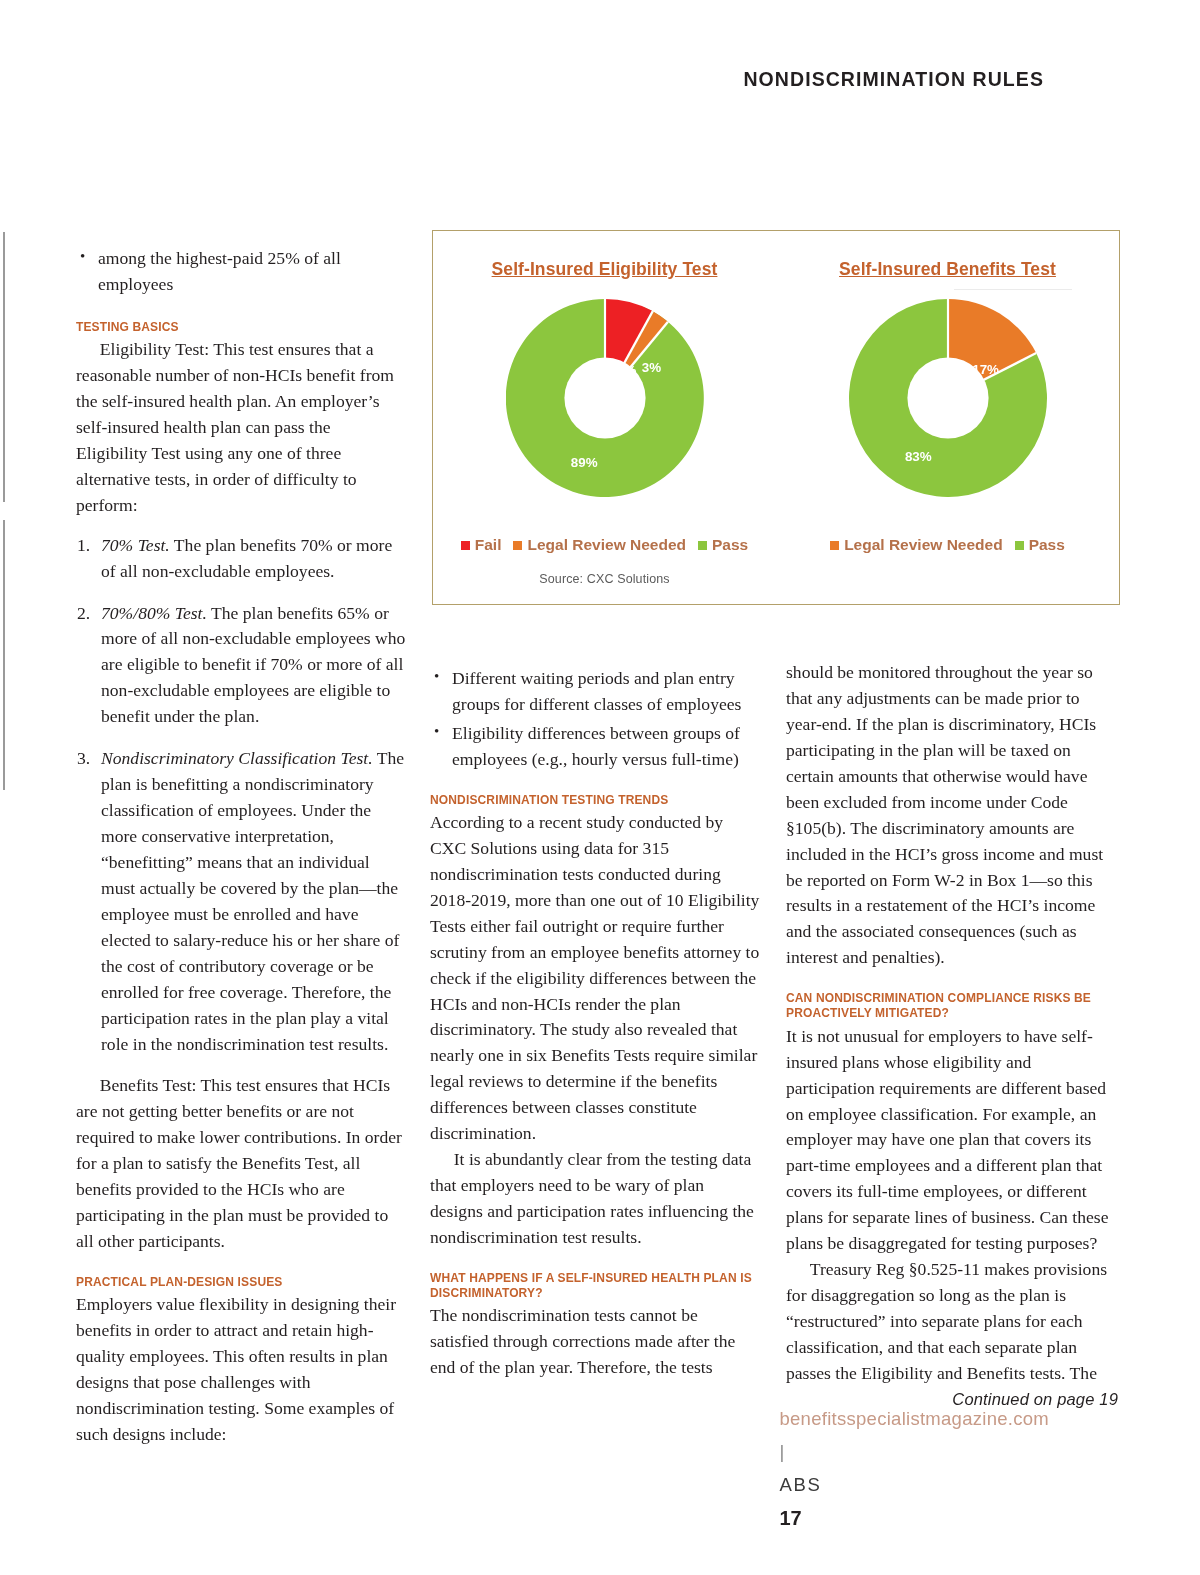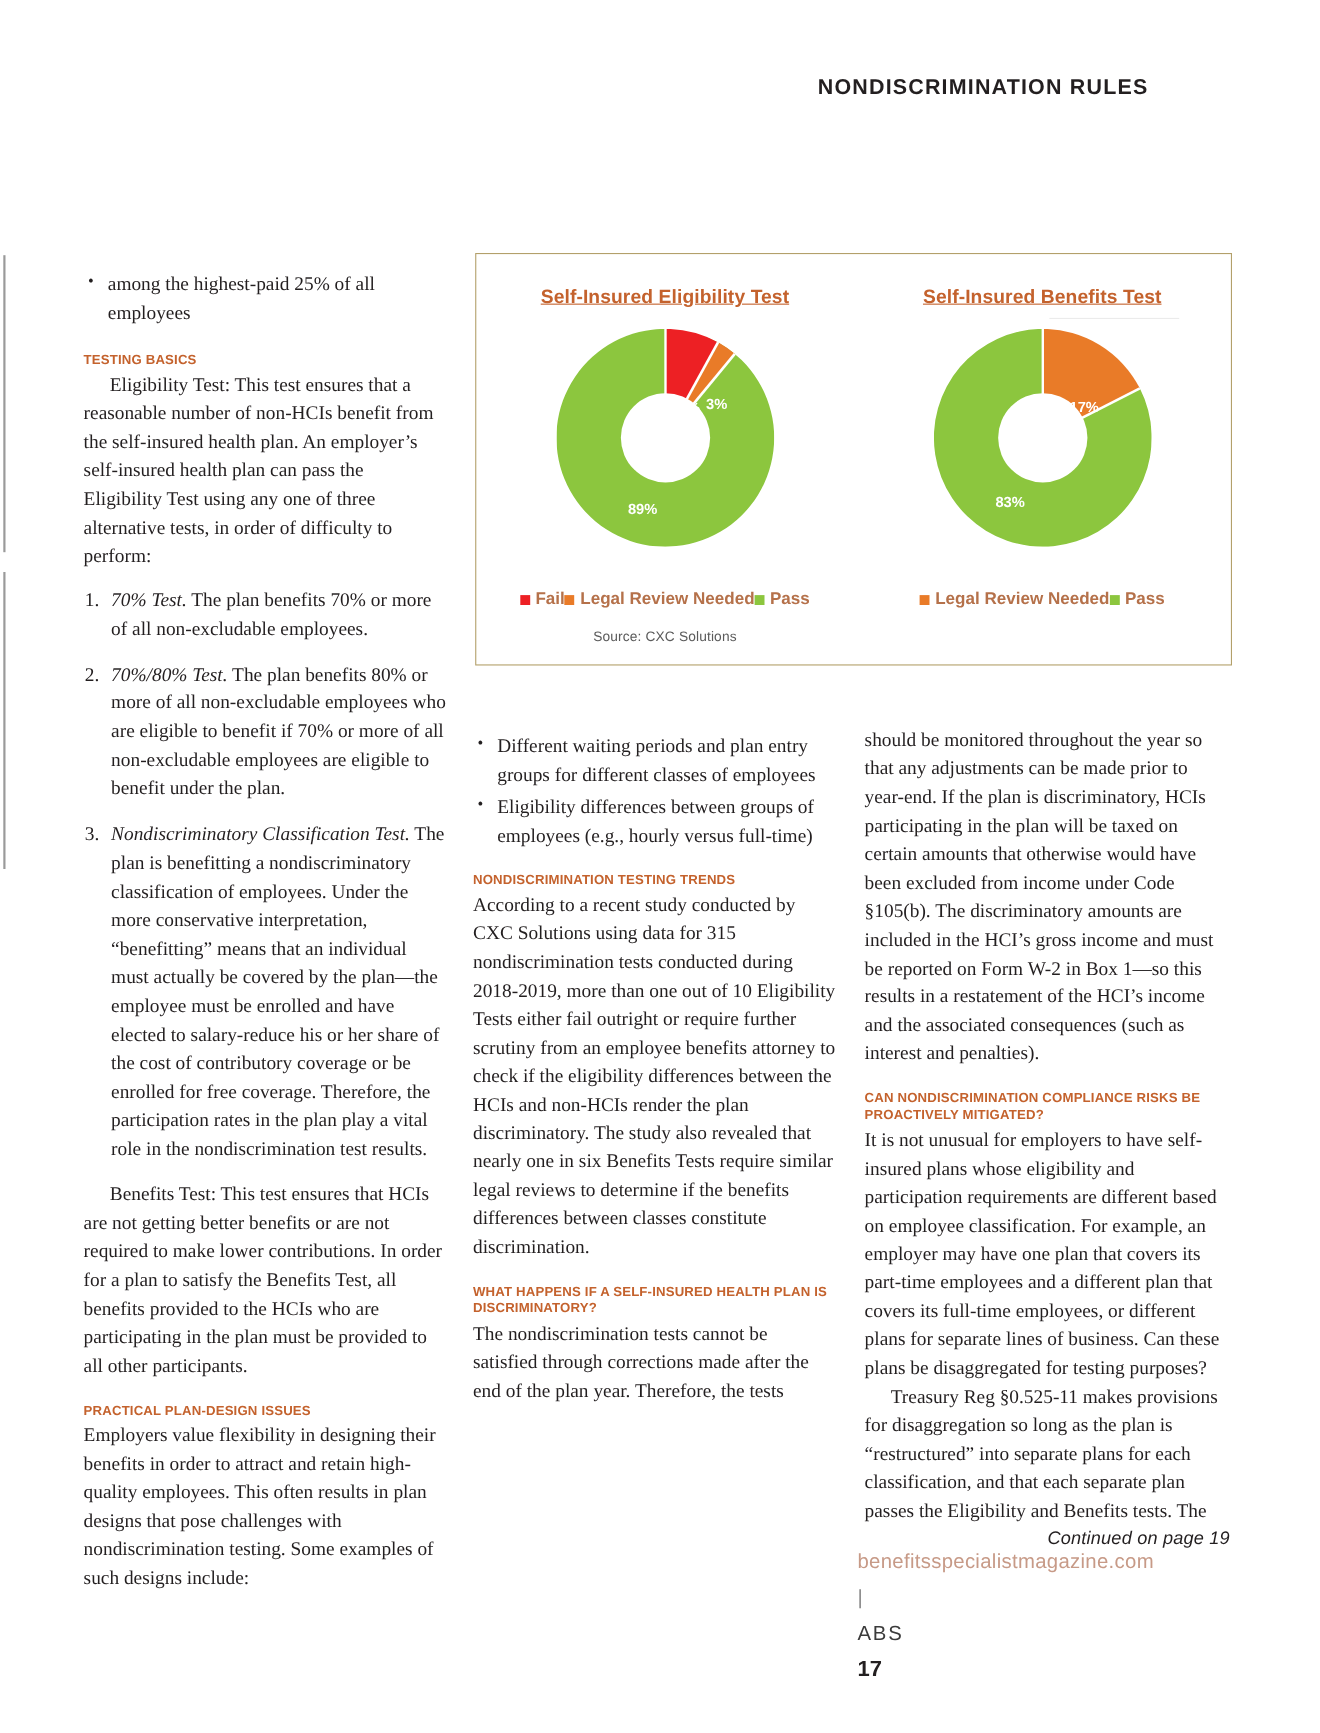--- a/index.html
+++ b/index.html
@@ -181,21 +181,21 @@
   }
 
   .legend {
     position: absolute;
     bottom: 50px;
     left: 0;
     right: 0;
     display: flex;
     justify-content: center;
     align-items: center;
-    gap: 0;
+    gap: 12px;
     font-family: "Liberation Sans", "DejaVu Sans", sans-serif;
     font-size: 15.5px;
     font-weight: 600;
     color: #b5714a;
   }
   .legend-item { display: flex; align-items: center; gap: 5px; white-space: nowrap; }
   .swatch { width: 9px; height: 9px; display: inline-block; }
 
   .source {
     position: absolute;
@@ -255,21 +255,21 @@
     </ul>
 
     <h2 class="section first">TESTING BASICS</h2>
     <p>Eligibility Test: This test ensures that a reasonable number of non-HCIs benefit from the self-insured health plan. An employer’s self-insured health plan can pass the Eligibility Test using any one of three alternative tests, in order of difficulty to perform:</p>
 
     <ol class="numlist">
       <li>
         <em>70% Test.</em><span> The plan benefits 70% or more of all non-excludable employees.</span>
       </li>
       <li>
-        <em>70%/80% Test.</em><span> The plan benefits 80% or more of all non-excludable employees who are eligible to benefit if 70% or more of all non-excludable employees are eligible to benefit under the plan.</span>
+        <em>70%/80% Test.</em><span> The plan benefits 65% or more of all non-excludable employees who are eligible to benefit if 70% or more of all non-excludable employees are eligible to benefit under the plan.</span>
       </li>
       <li>
         <em>Nondiscriminatory Classification Test.</em><span> The plan is benefitting a nondiscriminatory classification of employees. Under the more conservative interpretation, “benefitting” means that an individual must actually be covered by the plan—the employee must be enrolled and have elected to salary-reduce his or her share of the cost of contributory coverage or be enrolled for free coverage. Therefore, the participation rates in the plan play a vital role in the nondiscrimination test results.</span>
       </li>
     </ol>
 
     <p>Benefits Test: This test ensures that HCIs are not getting better benefits or are not required to make lower contributions. In order for a plan to satisfy the Benefits Test, all benefits provided to the HCIs who are participating in the plan must be provided to all other participants.</p>
 
     <h2 class="section">PRACTICAL PLAN-DESIGN ISSUES</h2>
     <p class="noindent">Employers value flexibility in designing their benefits in order to attract and retain high-quality employees. This often results in plan designs that pose challenges with nondiscrimination testing. Some examples of such designs include:</p>
@@ -352,20 +352,21 @@
   </div>
 
   <div class="col col-mid">
     <ul class="bullets">
       <li>Different waiting periods and plan entry groups for different classes of employees</li>
       <li>Eligibility differences between groups of employees (e.g., hourly versus full-time)</li>
     </ul>
 
     <h2 class="section">NONDISCRIMINATION TESTING TRENDS</h2>
     <p class="noindent">According to a recent study conducted by CXC Solutions using data for 315 nondiscrimination tests conducted during 2018-2019, more than one out of 10 Eligibility Tests either fail outright or require further scrutiny from an employee benefits attorney to check if the eligibility differences between the HCIs and non-HCIs render the plan discriminatory. The study also revealed that nearly one in six Benefits Tests require similar legal reviews to determine if the benefits differences between classes constitute discrimination.</p>
+    <p>It is abundantly clear from the testing data that employers need to be wary of plan designs and participation rates influencing the nondiscrimination test results.</p>
 
     <h2 class="section">WHAT HAPPENS IF A SELF-INSURED HEALTH PLAN IS DISCRIMINATORY?</h2>
     <p class="noindent">The nondiscrimination tests cannot be satisfied through corrections made after the end of the plan year. Therefore, the tests</p>
   </div>
 
   <div class="col col-right">
     <p class="noindent">should be monitored throughout the year so that any adjustments can be made prior to year-end.  If the plan is discriminatory, HCIs participating in the plan will be taxed on certain amounts that otherwise would have been excluded from income under Code §105(b). The discriminatory amounts are included in the HCI’s gross income and must be reported on Form W-2 in Box 1—so this results in a restatement of the HCI’s income and the associated consequences (such as interest and penalties).</p>
 
     <h2 class="section">CAN NONDISCRIMINATION COMPLIANCE RISKS BE PROACTIVELY MITIGATED?</h2>
     <p class="noindent">It is not unusual for employers to have self-insured plans whose eligibility and participation requirements are different based on employee classification. For example, an employer may have one plan that covers its part-time employees and a different plan that covers its full-time employees, or different plans for separate lines of business. Can these plans be disaggregated for testing purposes?</p>

